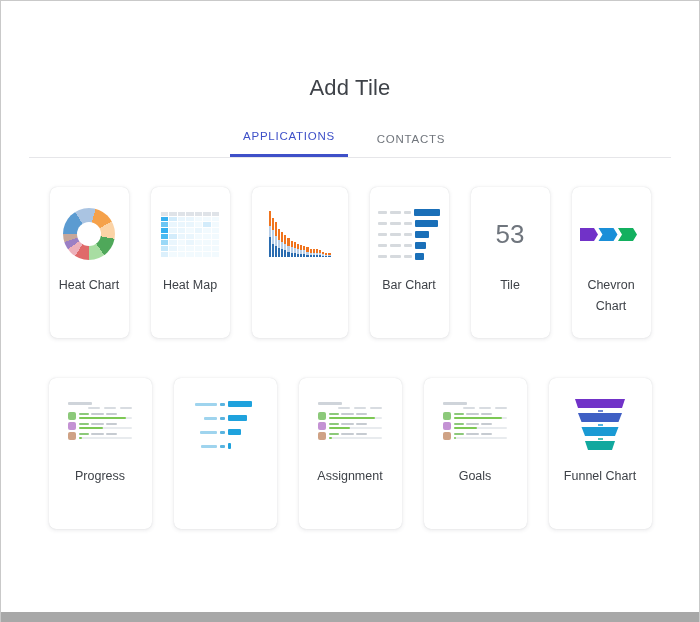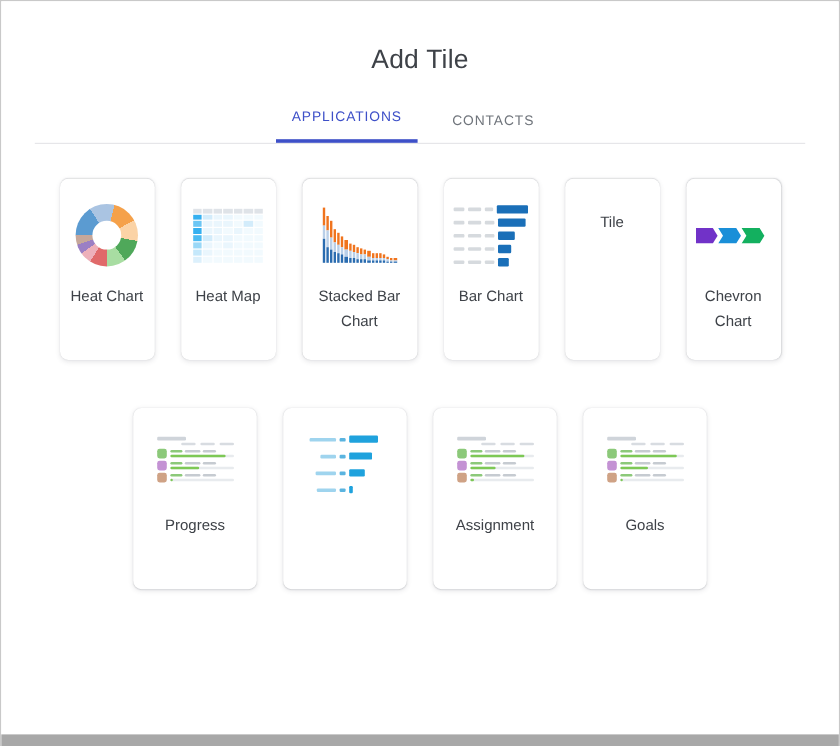--- a/index.html
+++ b/index.html
@@ -28,21 +28,21 @@
     left: 0; top: 0; right: 0; bottom: 10px;
     background: #ffffff;
     padding: 0;
   }
   .title {
     text-align: center;
     font-size: 22px;
     color: #3e4248;
     font-weight: 400;
     letter-spacing: 0.2px;
-    padding-top: 36px;
+    padding-top: 74px;
   }
   .tabs {
     display: flex;
     justify-content: center;
     align-items: flex-end;
     gap: 0px;
     margin-top: 29px;
     position: relative;
   }
   .tab {
@@ -361,21 +361,20 @@
                   <div class="seg" style="height: 1.09524px; background: rgb(185, 207, 232);"></div>
                   <div class="seg" style="height: 1.09524px; background: rgb(42, 108, 176);"></div>
                 </div>
                 <div class="stack-col">
                   <div class="seg" style="height: 2.19048px; background: rgb(240, 116, 30);"></div>
                   <div class="seg" style="height: 1.09524px; background: rgb(185, 207, 232);"></div>
                   <div class="seg" style="height: 1.09524px; background: rgb(42, 108, 176);"></div>
                 </div>
               </div>
           </div>
-          <div class="card-label">Stacked Bar Chart</div>
         </div>
 
         <div class="card">
           <div class="thumb">
             <div class="barchart" id="bars-viz">
                 <div class="bc-row">
                   <div class="bc-lbl" style="width: 9px;"></div>
                   <div class="bc-lbl" style="width: 11px;"></div>
                   <div class="bc-lbl" style="width: 8px;"></div>
                   <div class="bc-bar" style="width: 26px;"></div>
@@ -403,20 +402,23 @@
                   <div class="bc-lbl" style="width: 11px;"></div>
                   <div class="bc-lbl" style="width: 8px;"></div>
                   <div class="bc-bar" style="width: 8.66667px;"></div>
                 </div>
               </div>
           </div>
           <div class="card-label">Bar Chart</div>
         </div>
 
         <div class="card">
+          <div class="thumb">
+            <span class="count-num">53</span>
+          </div>
           <div class="card-label">Tile</div>
         </div>
 
         <div class="card">
           <div class="thumb">
             <div class="chev-wrap" id="chev-viz">
                 <svg width="60" height="13" viewBox="0 0 60 13">
                   <path d="M0,0 L14,0 L18,6.5 L14,13 L0,13 Z" fill="#7132c8"></path>
                   <path d="M18.5,0 L33.5,0 L37.5,6.5 L33.5,13 L18.5,13 L22.5,6.5 Z" fill="#1a8fd8"></path>
                   <path d="M38,0 L53,0 L57,6.5 L53,13 L38,13 L42,6.5 Z" fill="#13b05f"></path>
@@ -612,18 +614,40 @@
                     <div class="pl-track">
                       <div class="pl-fill" style="width: 4%;"></div>
                     </div>
                   </div>
                 </div>
               </div>
           </div>
           <div class="card-label">Goals</div>
         </div>
 
+        <div class="card big2">
+          <div class="thumb">
+            <div class="funnel" id="funnel-viz">
+                <svg width="54" height="9" viewBox="0 0 54 9">
+                  <path d="M2,0 L52,0 L49,9 L5,9 Z" fill="#7132c8"></path>
+                </svg>
+                <div style="width: 5px; height: 2px; background: rgb(63, 95, 196); opacity: 0.75;"></div>
+                <svg width="54" height="9" viewBox="0 0 54 9">
+                  <path d="M5,0 L49,0 L45.5,9 L8.5,9 Z" fill="#3f5fc4"></path>
+                </svg>
+                <div style="width: 5px; height: 2px; background: rgb(26, 154, 212); opacity: 0.75;"></div>
+                <svg width="54" height="9" viewBox="0 0 54 9">
+                  <path d="M8.5,0 L45.5,0 L42,9 L12,9 Z" fill="#1a9ad4"></path>
+                </svg>
+                <div style="width: 5px; height: 2px; background: rgb(18, 168, 158); opacity: 0.75;"></div>
+                <svg width="54" height="9" viewBox="0 0 54 9">
+                  <path d="M12,0 L42,0 L39,9 L15,9 Z" fill="#12a89e"></path>
+                </svg>
+              </div>
+          </div>
+          <div class="card-label">Funnel Chart</div>
+        </div>
 
       </div>
     </div>
   </div>
   <div class="bottom-bar"></div>
 </div>
 
 </body></html>

